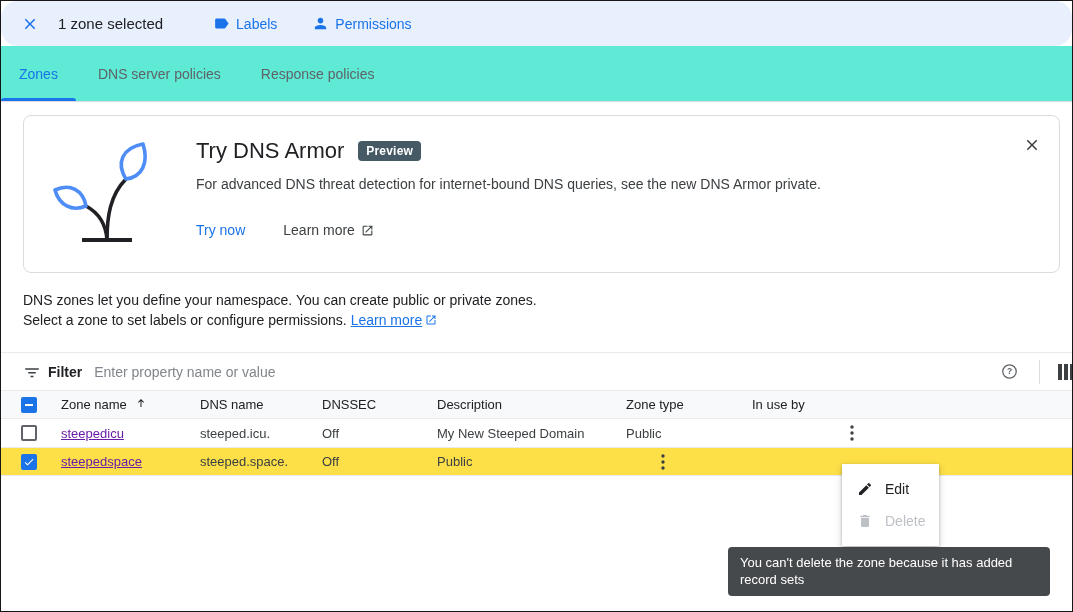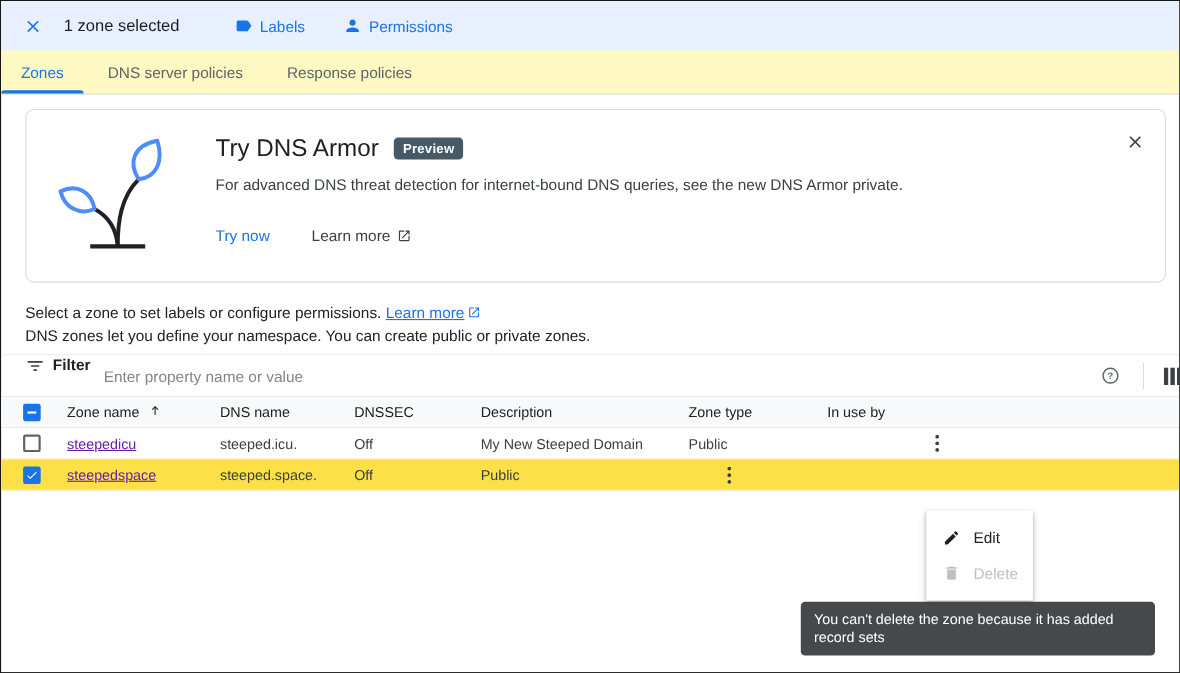--- a/index.html
+++ b/index.html
@@ -4,30 +4,30 @@
 <style>
   * { box-sizing: border-box; margin: 0; padding: 0; }
   body { margin: 0; font-family: "Liberation Sans", "DejaVu Sans", sans-serif; background:#fff; }
   .window {
     width: 1073px; height: 612px; position: relative; overflow: hidden;
     background: #fff; border: 1px solid #161616;
   }
 
   
   .selection-bar {
-    height: 45px; background: #e8f0fe; display: flex; align-items: center;
+    height: 45px; background: #e8f0fe; display: flex; align-items: center; border-radius: 17px;
   }
   .sel-close { margin-left: 20px; width: 18px; height: 18px; cursor: pointer; display:flex; }
   .sel-title { margin-left: 19px; font-size: 15px; color: #202124; }
   .sel-btn { display: flex; align-items: center; gap: 6px; color: #1a73e8; font-size: 14px; font-weight: 500; cursor: pointer; }
   .sel-btn.labels { margin-left: 50px; }
   .sel-btn.perms { margin-left: 35px; }
 
   
-  .tab-bar { height: 40px; display: flex; border-bottom: 1px solid #dadce0; background:#fef9c3; }
+  .tab-bar { height: 56px; display: flex; border-bottom: 1px solid #dadce0; background:#5eead4; }
   .tab { padding: 0 18px; display: flex; align-items: center; font-size: 14px; font-weight: 500;
          color: #5f6368; cursor: pointer; position: relative; margin-right: 4px; }
   .tab.active { color: #1a73e8; }
   .tab.active::after { content:""; position:absolute; left:0; right:0; bottom:0; height:3px; background:#1a73e8; border-radius:3px 3px 0 0; }
 
   
   .promo-card {
     margin: 13px 12px 0 22px; height: 158px; border: 1px solid #dadce0; border-radius: 8px;
     position: relative; display: flex; padding: 20px 24px 20px 26px; background:#fff;
   }
@@ -42,21 +42,21 @@
   .link-try { color: #1a73e8; font-size: 14px; font-weight: 500; cursor: pointer; }
   .link-learn { color: #3c4043; font-size: 14px; font-weight: 500; cursor: pointer; display:flex; align-items:center; gap:6px; }
   .card-close { position: absolute; top: 20px; right: 18px; width: 18px; height: 18px; cursor: pointer; display:flex; }
 
   
   .intro { margin: 17px 0 0 22px; font-size: 14px; color: #202124; line-height: 20px; }
   .intro a { color: #1a73e8; text-decoration: underline; cursor: pointer; }
   .intro .ext { display: inline-block; vertical-align: -1px; margin-left: 3px; }
 
   
-  .filter-bar { margin-top: 7px; height: 38px; border-top: 1px solid #e8eaed; display: flex; position: relative; }
+  .filter-bar { margin-top: 21px; height: 38px; border-top: 1px solid #e8eaed; display: flex; align-items: center; position: relative; }
   .filter-icon { margin-left: 22px; display: flex; }
   .filter-label { margin-left: 7px; font-size: 14px; font-weight: 700; color: #202124; }
   .filter-input { flex: 1; border: none; outline: none; background: transparent; margin-left: 12px;
                   font-size: 14px; color: #202124; font-family: inherit; }
   .filter-input::placeholder { color: #80868b; }
   .help-btn { position: absolute; left: 1000px; top: 10px; cursor: pointer; display:flex; }
   .bar-divider { position: absolute; left: 1038px; top: 7px; width: 1px; height: 24px; background: #dadce0; }
   .columns-btn { position: absolute; left: 1057px; top: 11px; cursor: pointer; display:flex; }
 
   
@@ -170,27 +170,27 @@
       </div>
     </div>
     <span class="card-close">
       <svg width="18" height="18" viewBox="0 0 24 24">
           <path fill="#3c4043" d="M19 6.41 17.59 5 12 10.59 6.41 5 5 6.41 10.59 12 5 17.59 6.41 19 12 13.41 17.59 19 19 17.59 13.41 12z"></path>
         </svg>
     </span>
   </div>
 
   <div class="intro">
+    <div>DNS zones let you define your namespace. You can create public or private zones.</div>
     <div>
       <span>Select a zone to set labels or configure permissions.</span>
       <a>Learn more</a><span class="ext"><svg width="12" height="12" viewBox="0 0 24 24">
             <path fill="#1a73e8" d="M19 19H5V5h7V3H5c-1.11 0-2 .9-2 2v14c0 1.1.89 2 2 2h14c1.1 0 2-.9 2-2v-7h-2v7zM14 3v2h3.59l-9.83 9.83 1.41 1.41L19 6.41V10h2V3h-7z"></path>
           </svg></span>
     </div>
-    <div>DNS zones let you define your namespace. You can create public or private zones.</div>
   </div>
 
   <div class="filter-bar">
     <span class="filter-icon">
       <svg width="18" height="18" viewBox="0 0 24 24">
           <path fill="#3c4043" d="M3 7h18v2H3V7zm4 5h10v2H7v-2zm3 5h4v2h-4v-2z"></path>
         </svg>
     </span>
     <span class="filter-label">Filter</span>
     <input class="filter-input" type="text" placeholder="Enter property name or value" style="">

